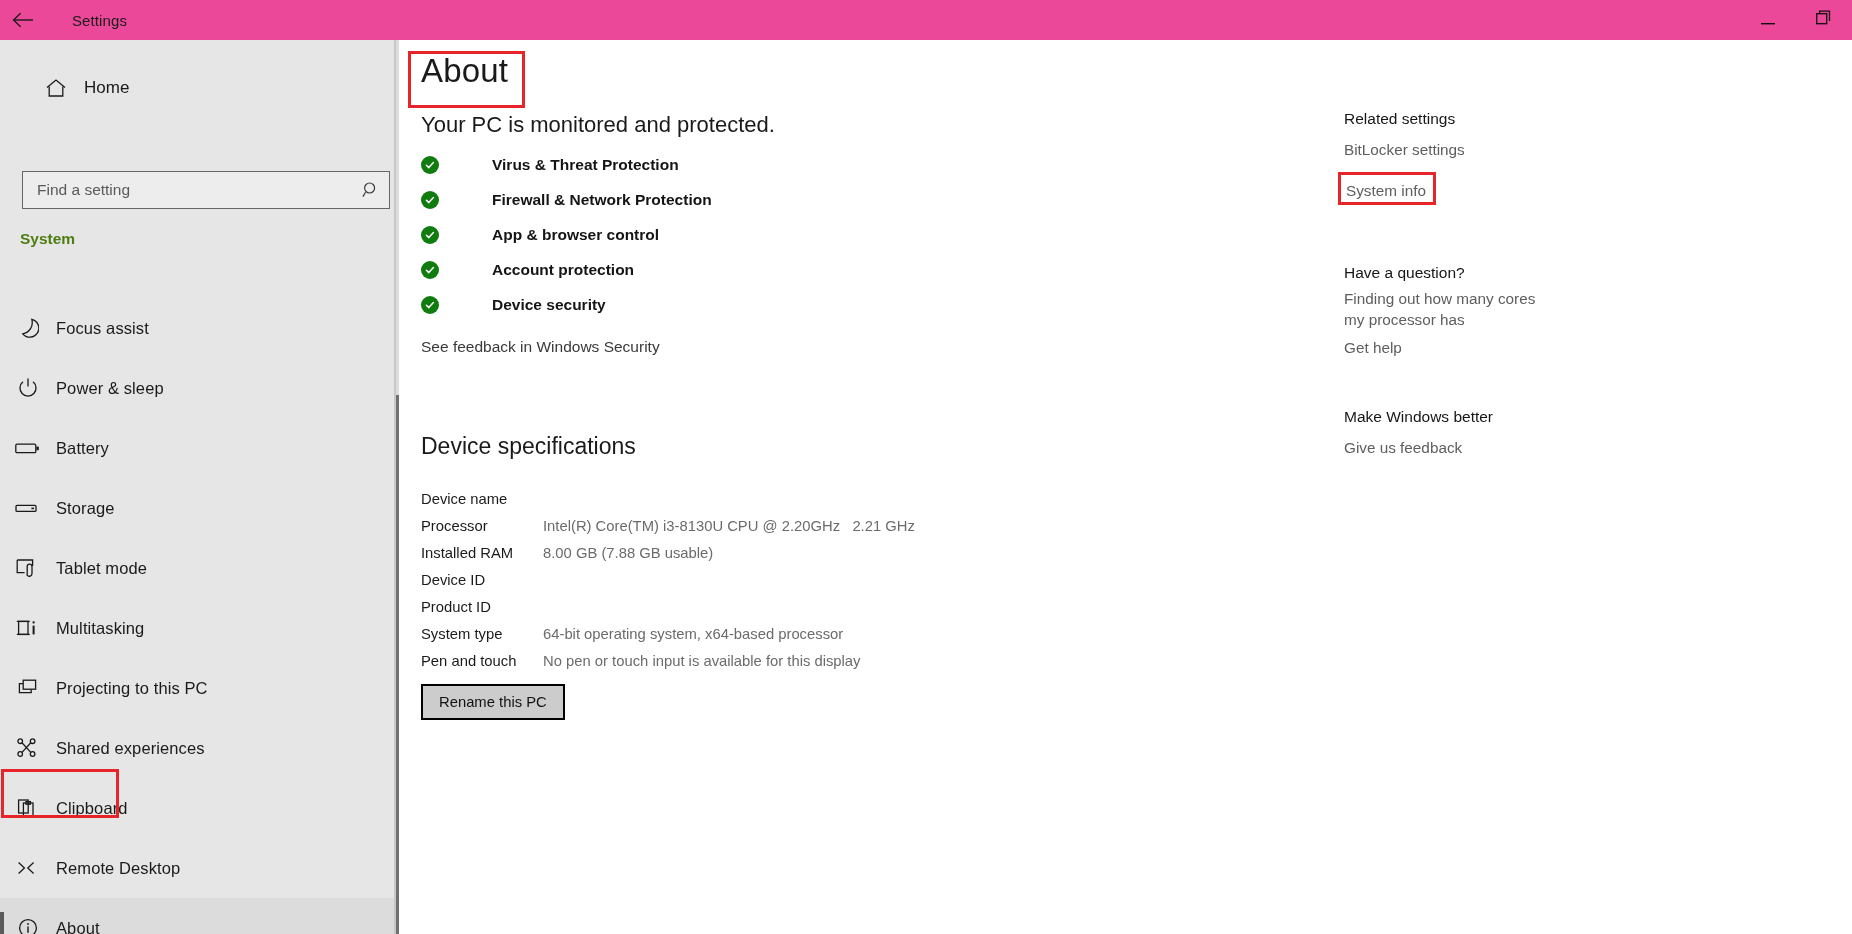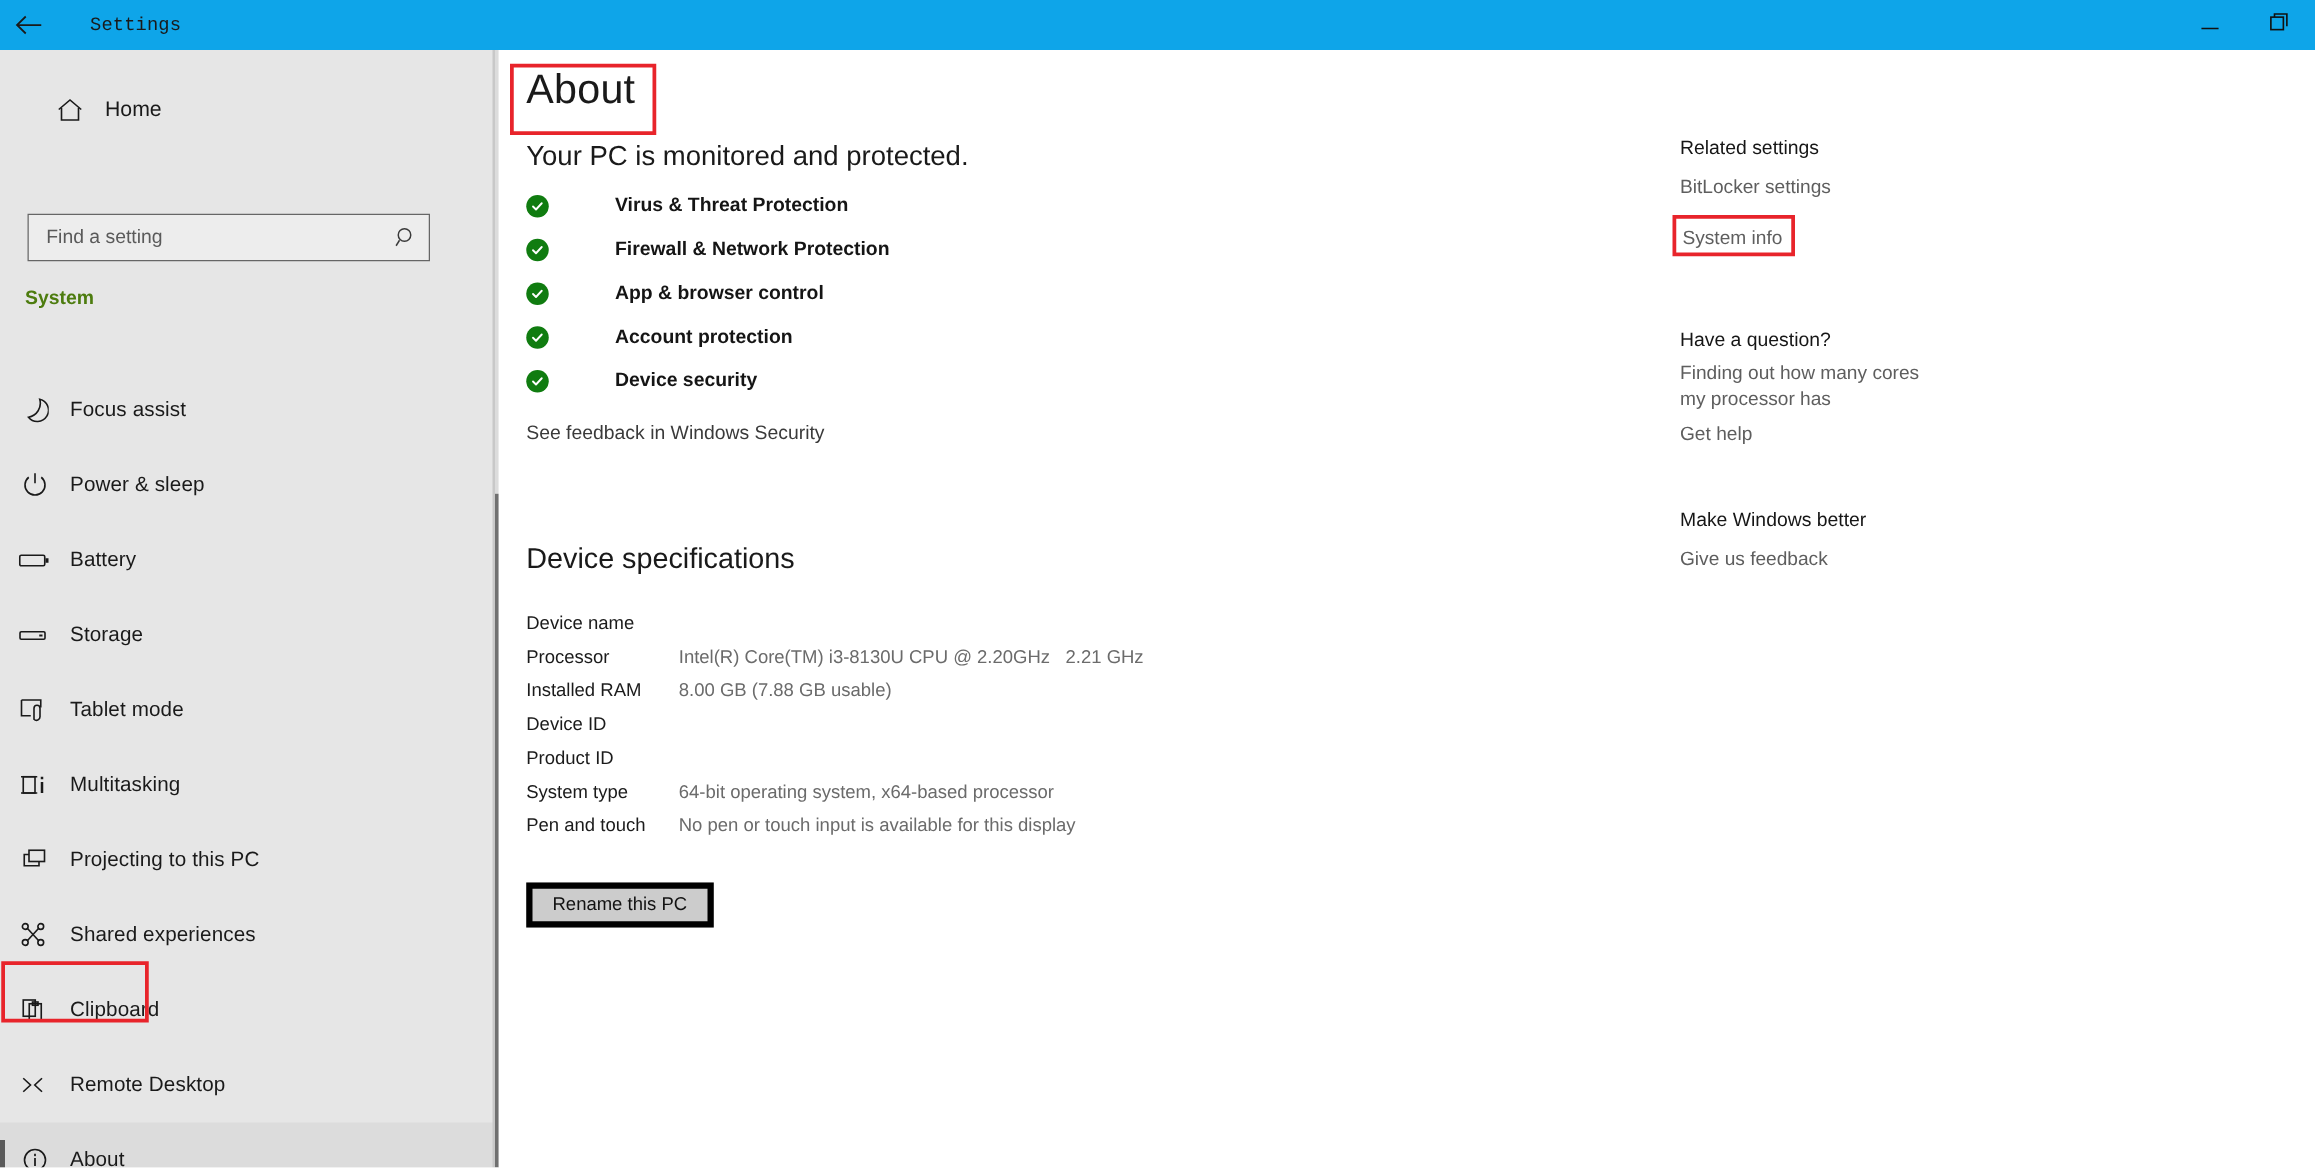--- a/index.html
+++ b/index.html
@@ -17,24 +17,23 @@
     width: 1852px;
     height: 934px;
     background: #ffffff;
   }
 
   
   .titlebar {
     position: absolute;
     top: 0; left: 0;
     width: 1852px; height: 40px;
-    background: #0ea5e9;
+    background: #ec4899;
     display: flex;
     align-items: center;
-    font-family: Liberation Mono, monospace;
   }
   .back-btn {
     width: 46px; height: 40px;
     display: flex; align-items: center; justify-content: center;
     cursor: pointer;
   }
   .back-btn svg { display: block; }
   .title-text {
     font-size: 15px;
     color: #1a1a1a;
@@ -72,21 +71,21 @@
     display: flex; align-items: center;
     cursor: pointer;
     margin-left: 28px;
   }
   .nav-home .ic { width: 56px; display:flex; justify-content:center; }
   .nav-home .lb { font-size: 17px; color: #1a1a1a; }
 
   .search-wrap {
     position: absolute;
     top: 131px; left: 22px;
-    width: 322px; height: 38px;
+    width: 368px; height: 38px;
     background: #ededed;
     border: 1.6px solid #666666;
     display: flex;
     align-items: center;
   }
   .search-input {
     flex: 1;
     height: 100%;
     border: 0;
     outline: none;
@@ -246,25 +245,25 @@
     color: #1b1b1b;
   }
   .spec-val {
     font-size: 14.8px;
     color: #6b6b6b;
     white-space: pre;
   }
 
   .rename-btn {
     position: absolute;
-    top: 666px; left: 22px;
+    top: 644px; left: 22px;
     min-width: 134px;
     height: 36px;
     background: #cccccc;
-    border: 5px solid #000000;
+    border: 2px solid #000000;
     font-family: "Liberation Sans", sans-serif;
     font-size: 14.8px;
     color: #121212;
     cursor: pointer;
     padding: 0 16px;
   }
 
   
   .rail {
     position: absolute;

